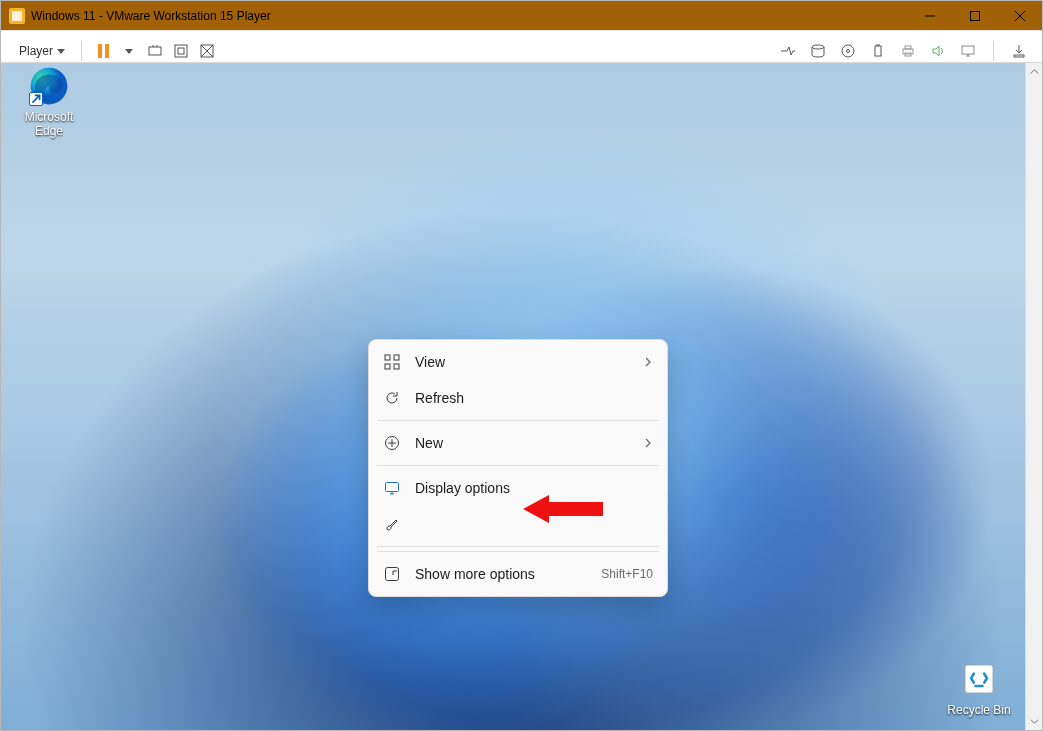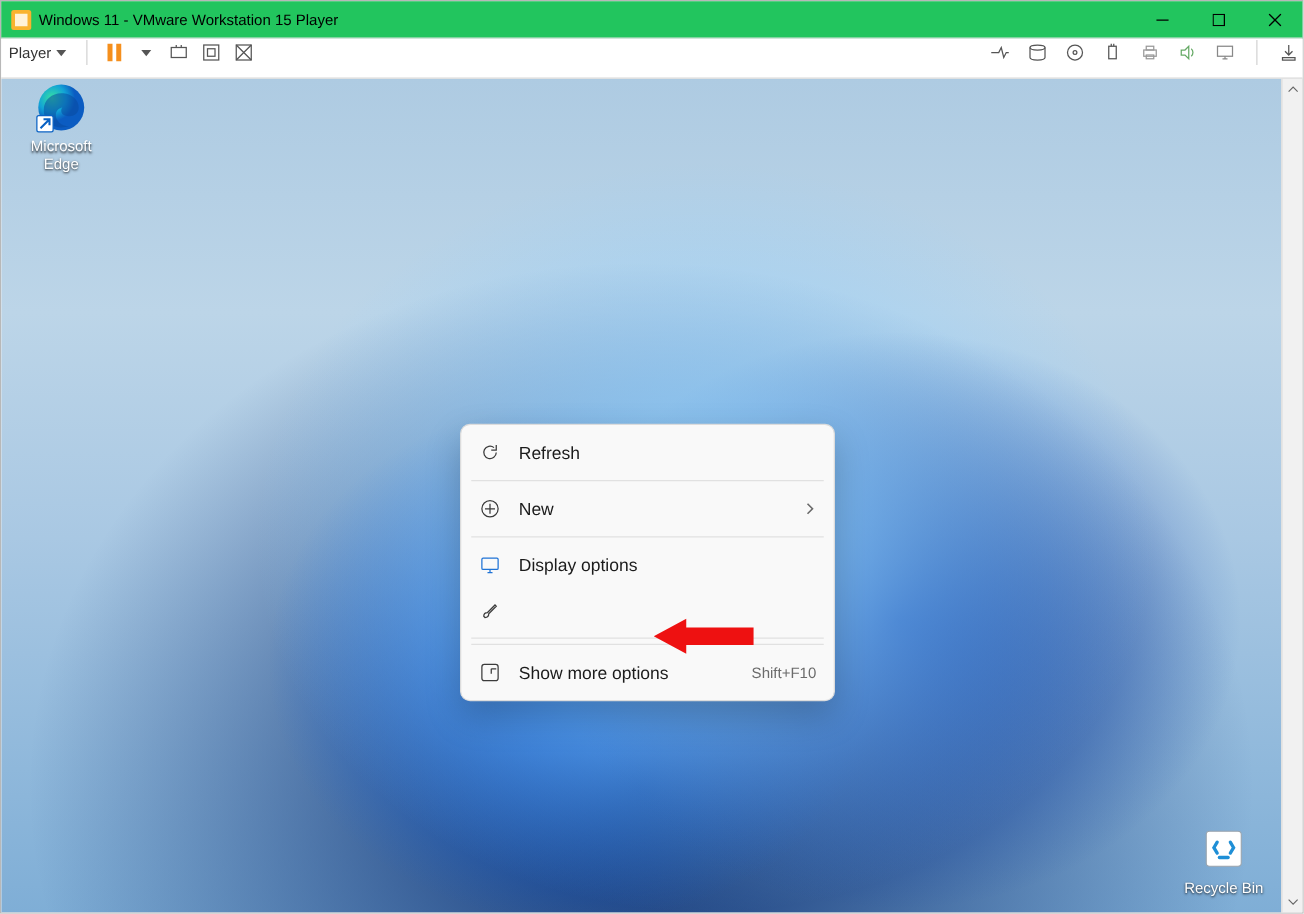--- a/index.html
+++ b/index.html
@@ -20,21 +20,21 @@
     height: 731px;
     background: #fff;
     border: 1px solid #b8b8b8;
     display: flex;
     flex-direction: column;
   }
 
   
   .vm-titlebar {
     height: 30px;
-    background: #22c55e;
+    background: #a16207;
     display: flex;
     align-items: center;
     border-bottom: 1px solid #e4e4e4;
   }
   .vm-titlebar-icon {
     width: 16px; height: 16px;
     margin: 0 6px 0 8px;
     background: #f9b32f;
     border-radius: 2px;
     position: relative;
@@ -49,22 +49,22 @@
     display: flex; align-items: center; justify-content: center;
     color: #000;
   }
   .vm-caption-btn svg { width: 10px; height: 10px; }
 
   
   .vm-toolbar {
     height: 32px;
     background: #fff;
     display: flex;
-    align-items: flex-start;
-    padding: 0 0;
+    align-items: flex-end;
+    padding: 0 12px;
     gap: 8px;
     border-bottom: 1px solid #d8d8d8;
     color: #333;
   }
   .vm-toolbar-left { display: flex; align-items: center; gap: 4px; }
   .vm-toolbar-right { display: flex; align-items: center; gap: 8px; margin-left: auto; }
   .vm-player-menu {
     display: flex; align-items: center; gap: 4px;
     padding: 4px 6px; border-radius: 2px;
     font-size: 12px;
@@ -319,20 +319,36 @@
             </g>
           </svg>
         </div>
         <div>Recycle Bin</div>
       </div>
 
       <div class="ctx-menu">
         <div class="ctx-item">
           <span class="ctx-ic">
             <svg viewBox="0 0 16 16">
+                <rect x="1" y="1" width="5" height="5" fill="none" stroke="currentColor"></rect>
+                <rect x="10" y="1" width="5" height="5" fill="none" stroke="currentColor"></rect>
+                <rect x="1" y="10" width="5" height="5" fill="none" stroke="currentColor"></rect>
+                <rect x="10" y="10" width="5" height="5" fill="none" stroke="currentColor"></rect>
+              </svg>
+          </span>
+          <span class="ctx-label">View</span>
+          <span class="ctx-chevron">
+            <svg width="10" height="10" viewBox="0 0 10 10">
+                <path d="M3 1l4 4-4 4" fill="none" stroke="currentColor" stroke-width="1.3"></path>
+              </svg>
+          </span>
+        </div>
+        <div class="ctx-item">
+          <span class="ctx-ic">
+            <svg viewBox="0 0 16 16">
                 <path d="M13 8a5 5 0 1 1-1.8-3.9M13 2v4h-4" fill="none" stroke="currentColor"></path>
               </svg>
           </span>
           <span class="ctx-label">Refresh</span>
         </div>
 
         <div class="ctx-sep"></div>
 
         <div class="ctx-item">
           <span class="ctx-ic">

